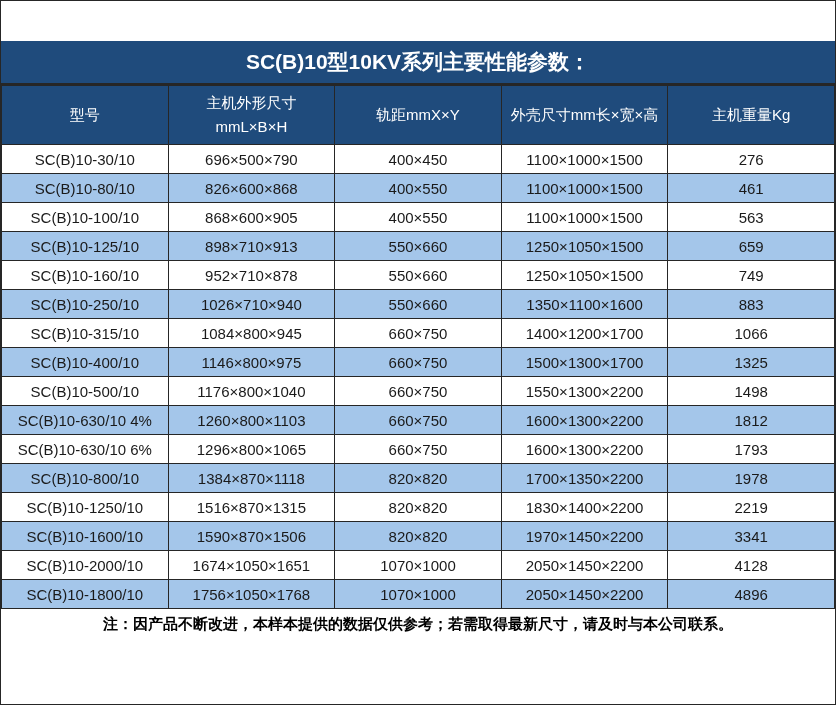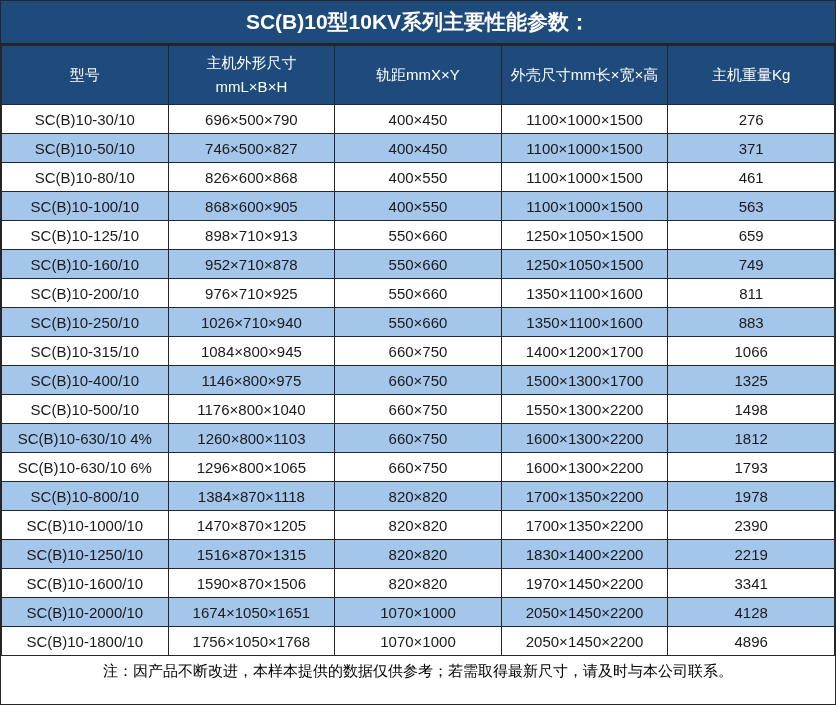--- a/index.html
+++ b/index.html
@@ -18,20 +18,21 @@
   }
   .title-bar {
     height: 42px;
     line-height: 42px;
     background: var(--header-bg, #1F4B7C);
     color: var(--header-text, #ffffff);
     text-align: center;
     font-size: 21px;
     font-weight: bold;
     border-bottom: 2px solid var(--border, #262626);
+    margin-top: 40px;
   }
   table.spec {
     width: 100%;
     border-collapse: collapse;
     table-layout: fixed;
   }
   table.spec th, table.spec td {
     border: 1px solid var(--border, #262626);
     text-align: center;
     vertical-align: middle;
@@ -56,20 +57,21 @@
   table.spec tbody tr:nth-child(even) td {
     background: var(--band-bg, #A4C6EA);
   }
   .note-bar {
     height: 30px;
     line-height: 30px;
     text-align: center;
     font-size: 15px;
     color: #000000;
     background: #ffffff;
+    font-weight: bold;
   }
 </style>
 </head>
 <body>
 
 <div class="container">
   <div class="title-bar">SC(B)10型10KV系列主要性能参数：</div>
 
   <table class="spec">
     <thead>
@@ -84,27 +86,20 @@
     </thead>
     <tbody id="body-rows">
         <tr>
           <td>SC(B)10-30/10</td>
           <td>696×500×790</td>
           <td>400×450</td>
           <td>1100×1000×1500</td>
           <td>276</td>
         </tr>
         <tr>
-          <td>SC(B)10-50/10</td>
-          <td>746×500×827</td>
-          <td>400×450</td>
-          <td>1100×1000×1500</td>
-          <td>371</td>
-        </tr>
-        <tr>
           <td>SC(B)10-80/10</td>
           <td>826×600×868</td>
           <td>400×550</td>
           <td>1100×1000×1500</td>
           <td>461</td>
         </tr>
         <tr>
           <td>SC(B)10-100/10</td>
           <td>868×600×905</td>
           <td>400×550</td>
@@ -119,27 +114,20 @@
           <td>659</td>
         </tr>
         <tr>
           <td>SC(B)10-160/10</td>
           <td>952×710×878</td>
           <td>550×660</td>
           <td>1250×1050×1500</td>
           <td>749</td>
         </tr>
         <tr>
-          <td>SC(B)10-200/10</td>
-          <td>976×710×925</td>
-          <td>550×660</td>
-          <td>1350×1100×1600</td>
-          <td>811</td>
-        </tr>
-        <tr>
           <td>SC(B)10-250/10</td>
           <td>1026×710×940</td>
           <td>550×660</td>
           <td>1350×1100×1600</td>
           <td>883</td>
         </tr>
         <tr>
           <td>SC(B)10-315/10</td>
           <td>1084×800×945</td>
           <td>660×750</td>
@@ -175,27 +163,20 @@
           <td>1793</td>
         </tr>
         <tr>
           <td>SC(B)10-800/10</td>
           <td>1384×870×1118</td>
           <td>820×820</td>
           <td>1700×1350×2200</td>
           <td>1978</td>
         </tr>
         <tr>
-          <td>SC(B)10-1000/10</td>
-          <td>1470×870×1205</td>
-          <td>820×820</td>
-          <td>1700×1350×2200</td>
-          <td>2390</td>
-        </tr>
-        <tr>
           <td>SC(B)10-1250/10</td>
           <td>1516×870×1315</td>
           <td>820×820</td>
           <td>1830×1400×2200</td>
           <td>2219</td>
         </tr>
         <tr>
           <td>SC(B)10-1600/10</td>
           <td>1590×870×1506</td>
           <td>820×820</td>

